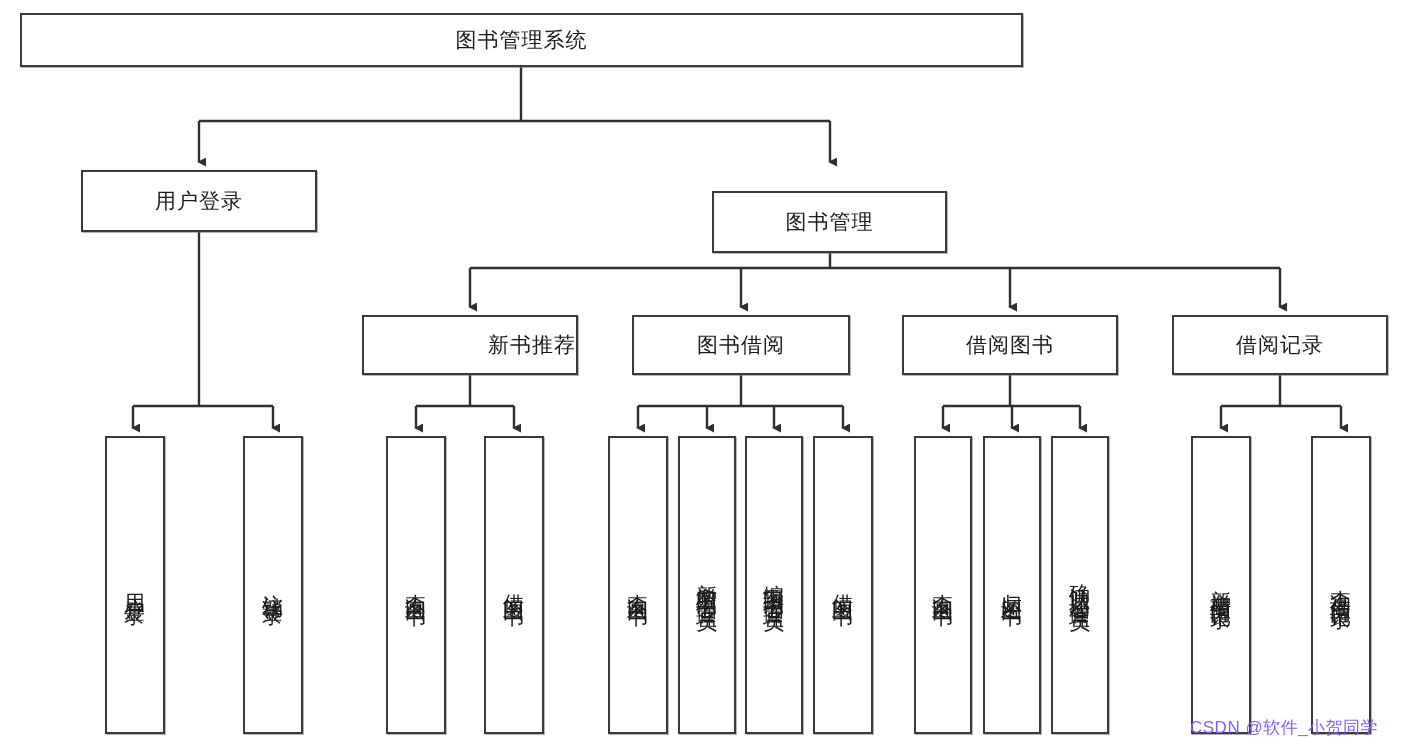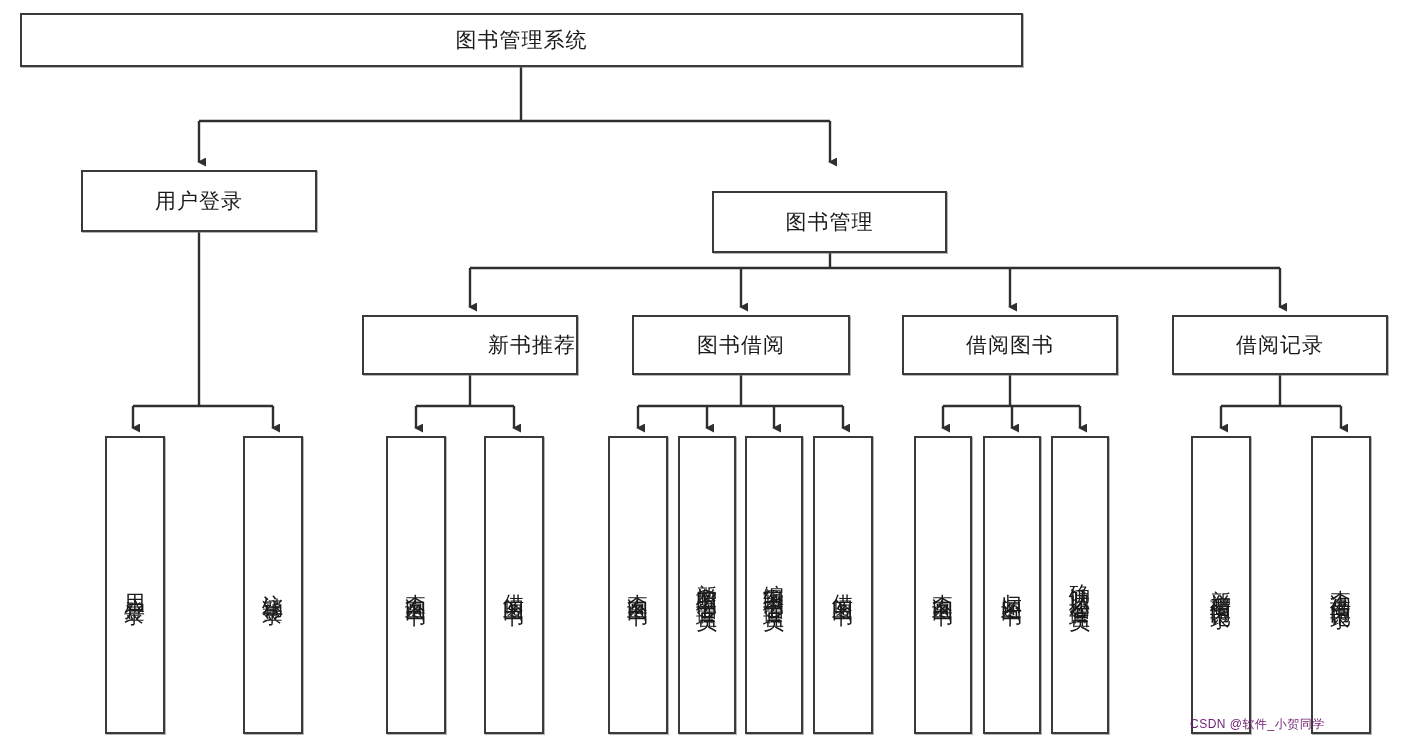--- a/index.html
+++ b/index.html
@@ -46,22 +46,22 @@
   .node.vertical .label {
     writing-mode: vertical-rl;
     text-orientation: upright;
     letter-spacing: 4px;
     font-size: 21px;
     line-height: 1;
     max-height: 280px;
   }
   .watermark {
     position: absolute;
-    font-size: 12px;
-    color: #701a75;
+    font-size: 17px;
+    color: #8b5cf6;
     white-space: nowrap;
     letter-spacing: 0.5px;
   }
 </style>
 </head>
 <body>
 
 <div id="canvas">
 
   <svg id="edges" viewBox="0 0 1405 747" xmlns="http://www.w3.org/2000/svg">

